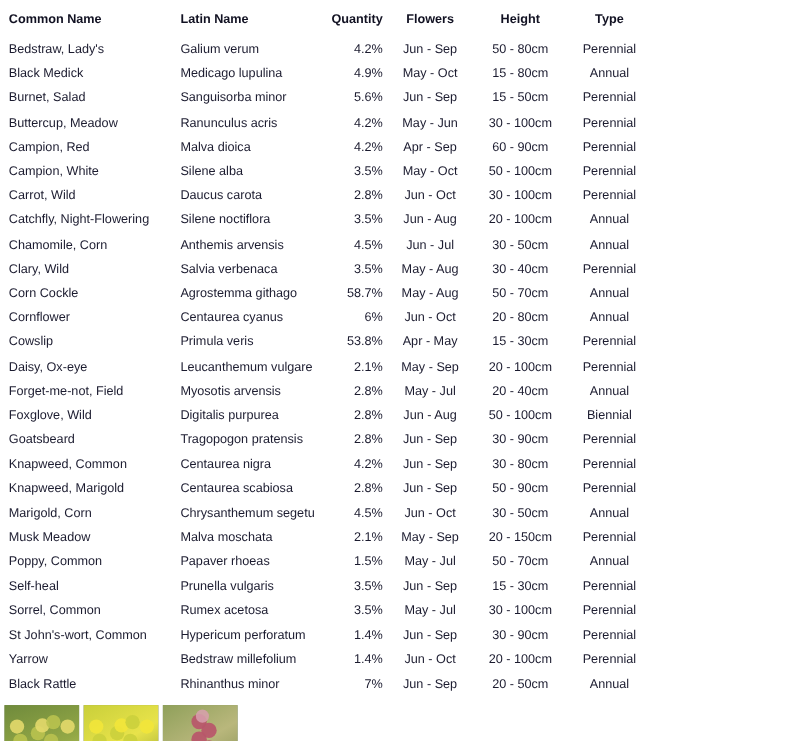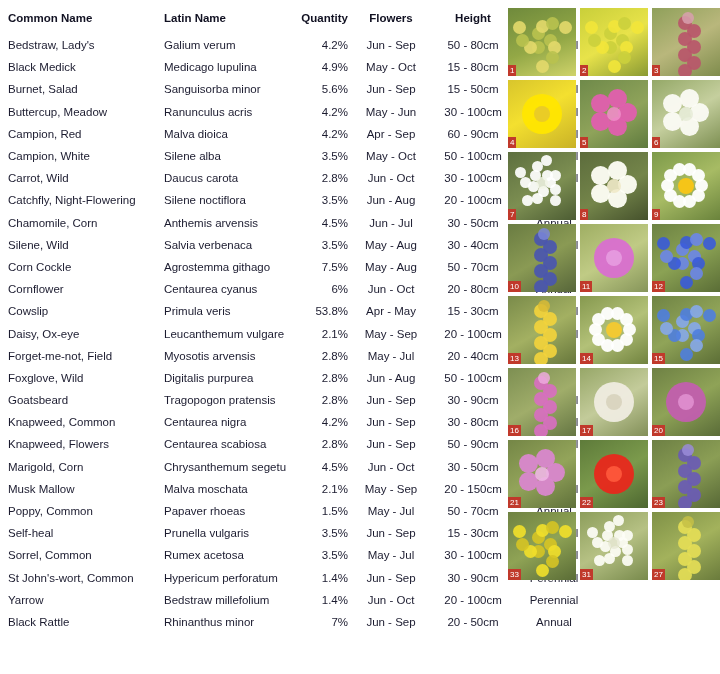--- a/index.html
+++ b/index.html
@@ -9,21 +9,21 @@
   }
   body {
     width: 720px;
     height: 674px;
     font-family: "Liberation Sans", sans-serif;
     color: #1a1a2e;
     overflow: hidden;
   }
   .page {
     display: flex;
-    flex-direction: row;
+    flex-direction: column;
     width: 720px;
     height: 674px;
     box-sizing: border-box;
   }
   
   .table-wrap {
     width: 504px;
     padding-top: 8px;
     box-sizing: border-box;
   }
@@ -184,31 +184,31 @@
           </tr>
           <tr>
             <td class="col-common">Chamomile, Corn</td>
             <td class="col-latin">Anthemis arvensis</td>
             <td class="col-qty">4.5%</td>
             <td class="col-flow">Jun - Jul</td>
             <td class="col-height">30 - 50cm</td>
             <td class="col-type">Annual</td>
           </tr>
           <tr>
-            <td class="col-common">Silene, Wild</td>
+            <td class="col-common">Clary, Wild</td>
             <td class="col-latin">Salvia verbenaca</td>
             <td class="col-qty">3.5%</td>
             <td class="col-flow">May - Aug</td>
             <td class="col-height">30 - 40cm</td>
             <td class="col-type">Perennial</td>
           </tr>
           <tr>
             <td class="col-common">Corn Cockle</td>
             <td class="col-latin">Agrostemma githago</td>
-            <td class="col-qty">7.5%</td>
+            <td class="col-qty">58.7%</td>
             <td class="col-flow">May - Aug</td>
             <td class="col-height">50 - 70cm</td>
             <td class="col-type">Annual</td>
           </tr>
           <tr>
             <td class="col-common">Cornflower</td>
             <td class="col-latin">Centaurea cyanus</td>
             <td class="col-qty">6%</td>
             <td class="col-flow">Jun - Oct</td>
             <td class="col-height">20 - 80cm</td>
@@ -256,37 +256,37 @@
           </tr>
           <tr>
             <td class="col-common">Knapweed, Common</td>
             <td class="col-latin">Centaurea nigra</td>
             <td class="col-qty">4.2%</td>
             <td class="col-flow">Jun - Sep</td>
             <td class="col-height">30 - 80cm</td>
             <td class="col-type">Perennial</td>
           </tr>
           <tr>
-            <td class="col-common">Knapweed, Flowers</td>
+            <td class="col-common">Knapweed, Marigold</td>
             <td class="col-latin">Centaurea scabiosa</td>
             <td class="col-qty">2.8%</td>
             <td class="col-flow">Jun - Sep</td>
             <td class="col-height">50 - 90cm</td>
             <td class="col-type">Perennial</td>
           </tr>
           <tr>
             <td class="col-common">Marigold, Corn</td>
             <td class="col-latin">Chrysanthemum segetum</td>
             <td class="col-qty">4.5%</td>
             <td class="col-flow">Jun - Oct</td>
             <td class="col-height">30 - 50cm</td>
             <td class="col-type">Annual</td>
           </tr>
           <tr>
-            <td class="col-common">Musk Mallow</td>
+            <td class="col-common">Musk Meadow</td>
             <td class="col-latin">Malva moschata</td>
             <td class="col-qty">2.1%</td>
             <td class="col-flow">May - Sep</td>
             <td class="col-height">20 - 150cm</td>
             <td class="col-type">Perennial</td>
           </tr>
           <tr>
             <td class="col-common">Poppy, Common</td>
             <td class="col-latin">Papaver rhoeas</td>
             <td class="col-qty">1.5%</td>

